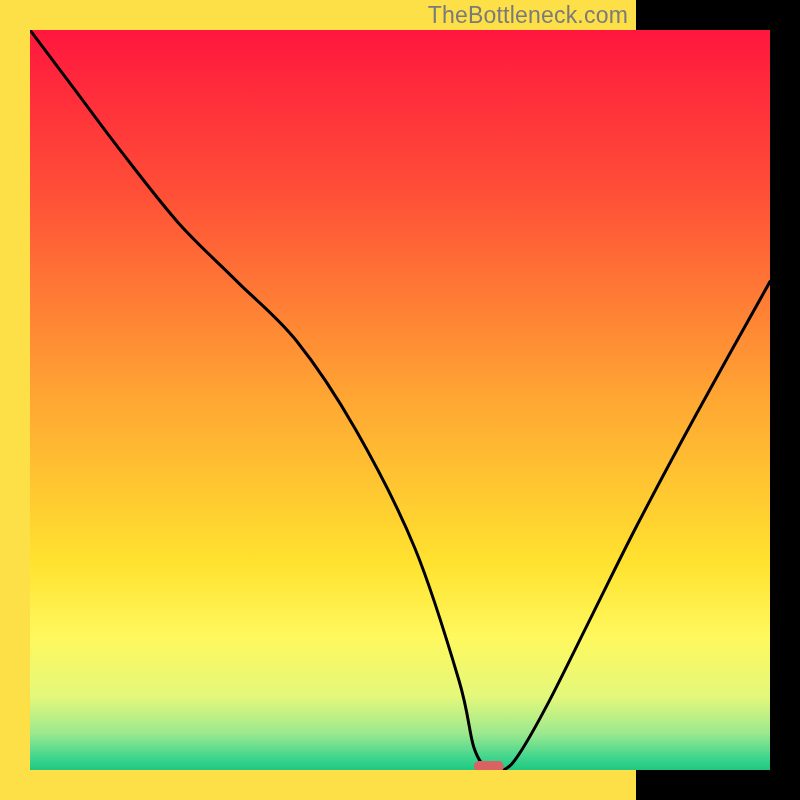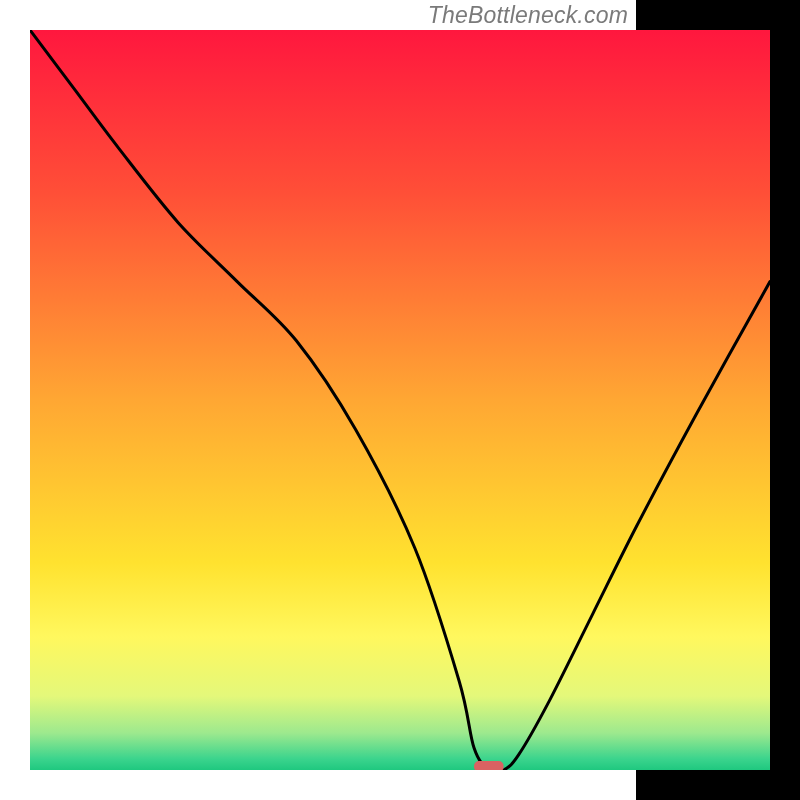--- a/index.html
+++ b/index.html
@@ -8,22 +8,21 @@
     width: 800px;
     height: 800px;
     background: #000;
     overflow: hidden;
     font-family: Arial, Helvetica, sans-serif;
   }
   .frame {
     position: relative;
     width: 636px;
     height: 800px;
-    background: #ffffff;
-    font-style: italic;
+    background: #fde047;
   }
   .watermark {
     position: absolute;
     top: 2px;
     right: 8px;
     color: #7a7a7a;
     font-size: 23px;
     font-weight: 400;
     letter-spacing: 0.2px;
     z-index: 5;

